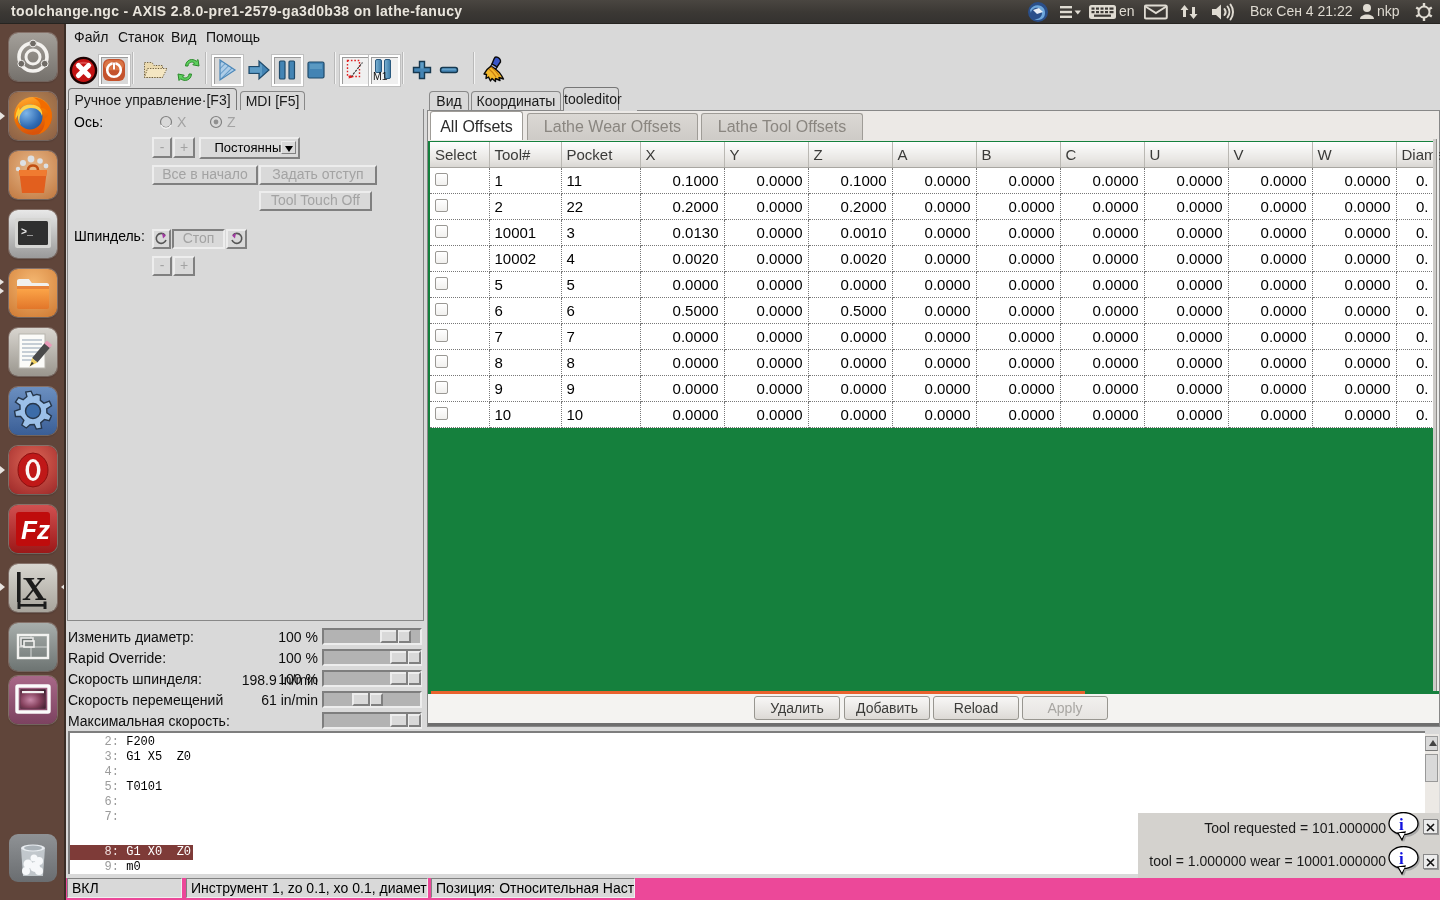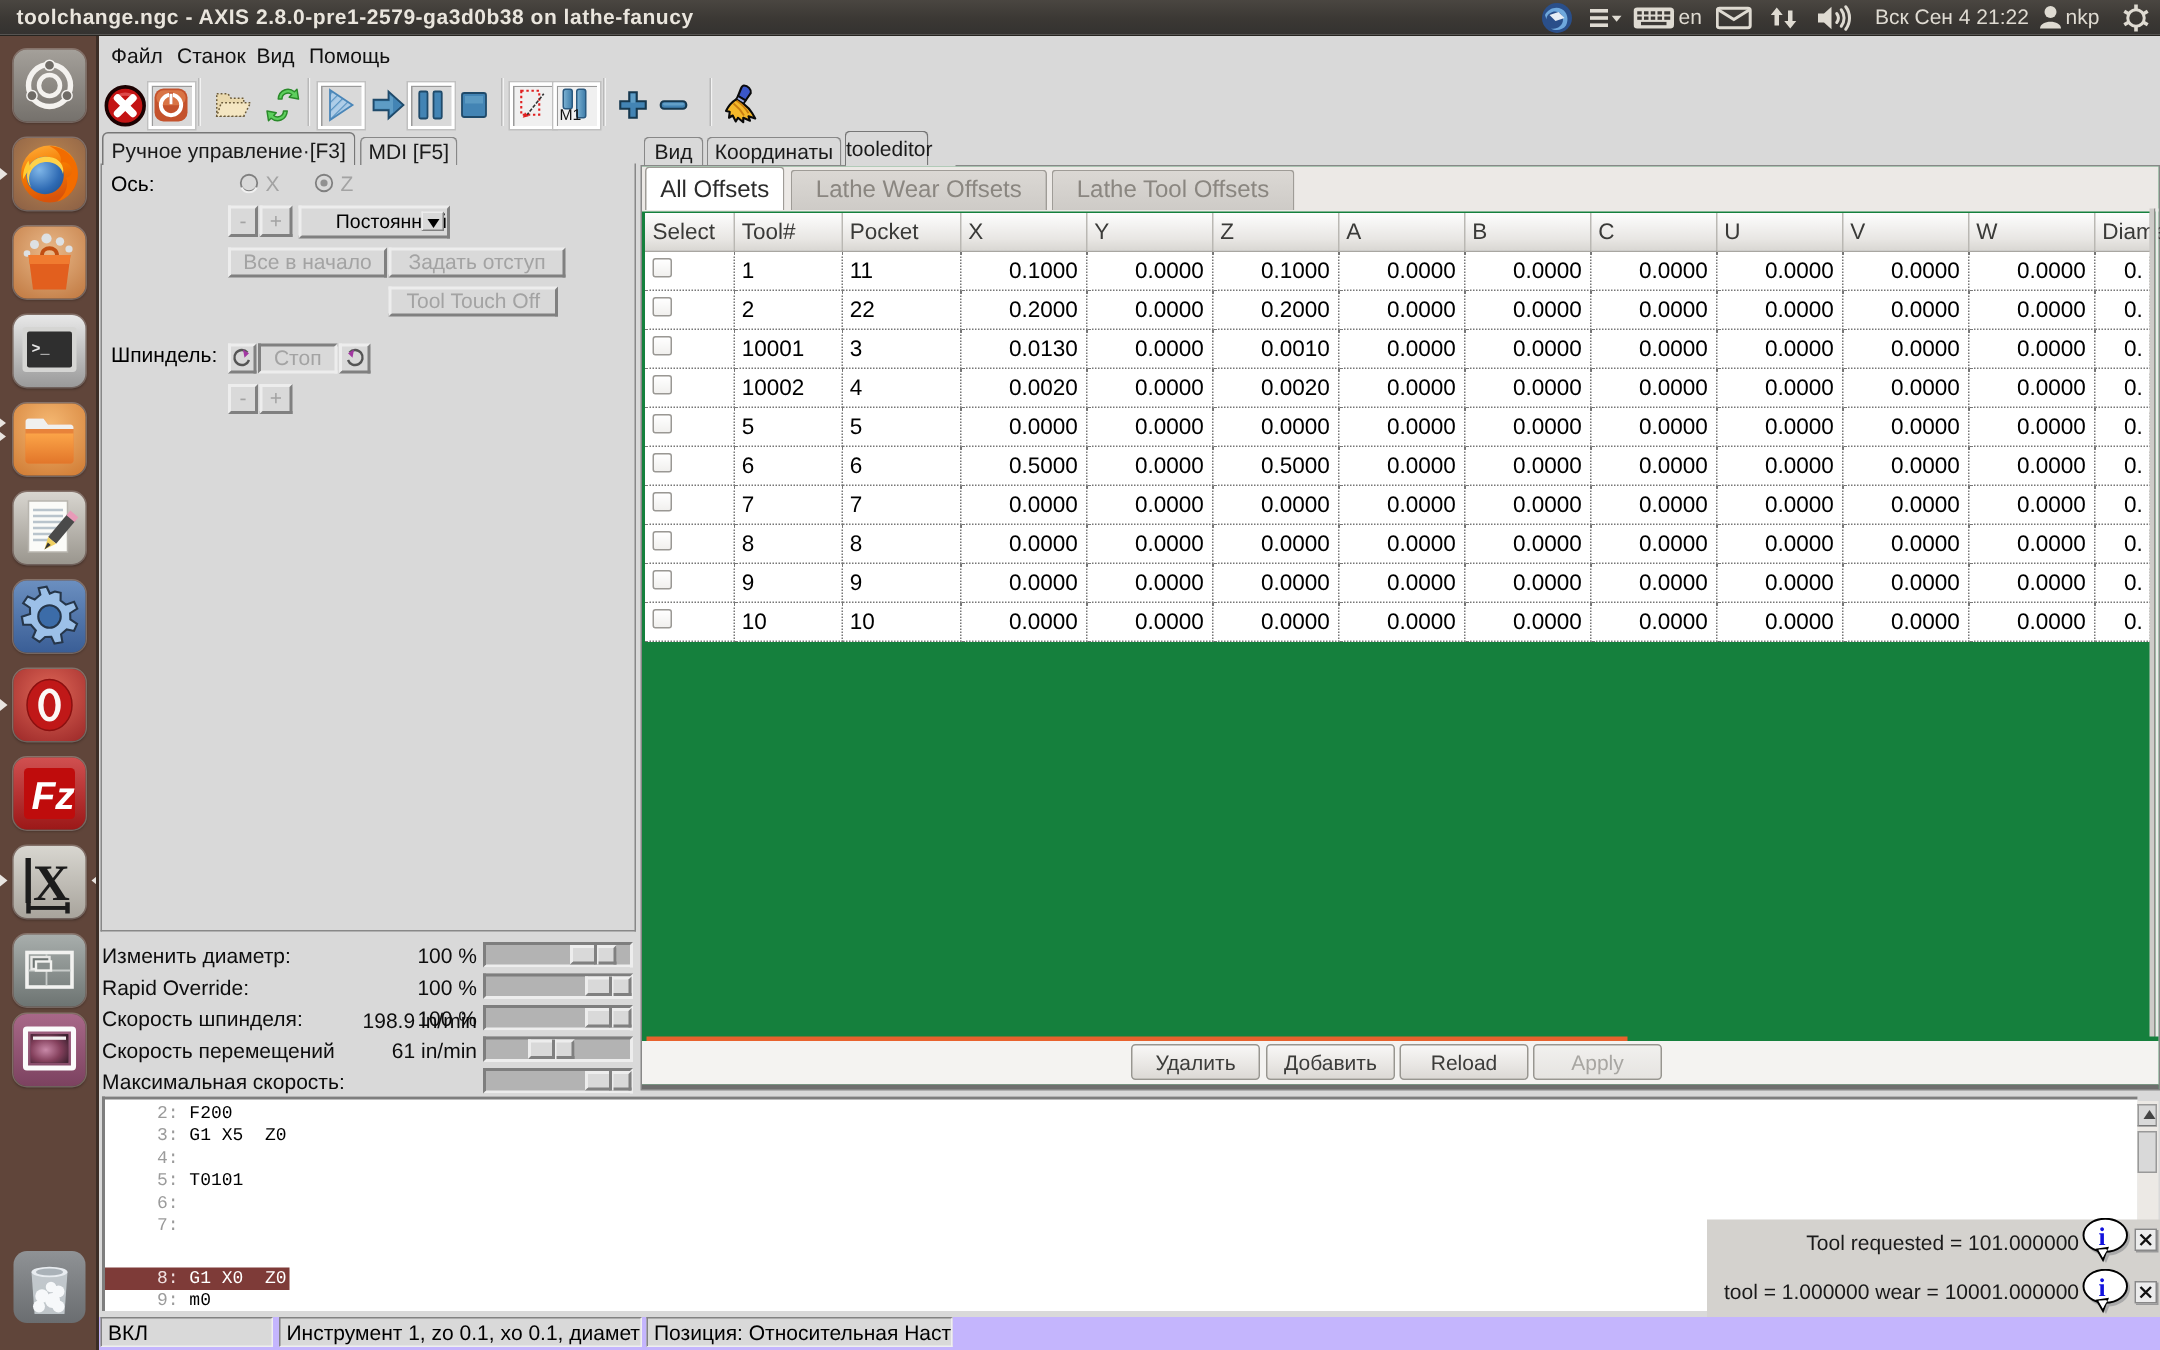--- a/index.html
+++ b/index.html
@@ -455,21 +455,21 @@
     </svg>
     <span class="abs" style="left:111px; top:90px; font-size:14px; color:#a3a3a3;">X</span>
     <svg class="abs" style="left:143px; top:91px" width="14" height="14" viewBox="0 0 14 14">
       <circle cx="7" cy="7" r="5.5" fill="#d9d9d9" stroke="#808080" stroke-width="1.2"></circle>
       <circle cx="7" cy="7" r="2.4" fill="#909090"></circle>
     </svg>
     <span class="abs" style="left:161px; top:90px; font-size:14px; color:#a3a3a3;">Z</span>
 
     <div class="tkbtn" style="left:86px; top:113px; width:20px; height:21px; line-height:16px;">-</div>
     <div class="tkbtn" style="left:107px; top:113px; width:22px; height:21px; line-height:16px;">+</div>
-    <div class="tkbtn" style="left:133px; top:113px; width:101px; height:22px; color:#000; text-align:right; padding-left:4px; line-height:17px; font-size:13px;">Постоянный
+    <div class="tkbtn" style="left:133px; top:113px; width:101px; height:22px; color:#000; text-align:center; padding-left:4px; line-height:17px; font-size:13px;">Постоянный
       <span style="position:absolute; right:2px; top:2px; width:15px; height:13px; background:#d9d9d9; border-top:1px solid #ededed; border-left:1px solid #ededed; border-bottom:1px solid #808080; border-right:1px solid #808080;">
           <i style="position:absolute;left:3px;top:4px;width:0;height:0;border-left:4.5px solid transparent;border-right:4.5px solid transparent;border-top:6px solid #000;"></i>
         </span>
     </div>
     <div class="tkbtn" style="left:86px; top:141px; width:106px; height:20px; line-height:15px;">Все в начало</div>
     <div class="tkbtn" style="left:193px; top:141px; width:118px; height:20px; line-height:15px;">Задать отступ</div>
     <div class="tkbtn" style="left:193px; top:167px; width:113px; height:20px; line-height:15px;">Tool Touch Off</div>
     <span class="abs" style="left:8px; top:204px; font-size:14px; color:#000;">Шпиндель:</span>
     <div class="tkbtn" style="left:86px; top:205px; width:19px; height:20px;">
       <svg width="13" height="14" viewBox="0 0 13 14" style="margin-top:1px">
@@ -772,18 +772,18 @@
     <path d="M10 21 L14 28 L17 20 Z" fill="#fff" stroke="#000" stroke-width="1.3"></path>
     <path d="M11 21 L17 21 L14 26 Z" fill="#fff"></path>
     <text x="11" y="18" font-size="17" font-weight="bold" font-family="Liberation Serif, serif" fill="#1111dd">i</text>
   </svg>
   <div class="abs" style="left:1357px; top:830px; width:15px; height:15px; background:#ececec; border:1px solid #888; box-shadow:1px 1px 0 #999;">
     <svg width="13" height="13" viewBox="0 0 13 13">
         <path d="M3 3 L10 10 M10 3 L3 10" stroke="#111" stroke-width="1.6"></path>
       </svg>
   </div>
 
-  <div class="abs" style="left:0; top:854px; width:1374px; height:22px; background:#c4b5fd;">
+  <div class="abs" style="left:0; top:854px; width:1374px; height:22px; background:#ec4899;">
     <div class="statbox" style="left:1px; width:115px;">ВКЛ</div>
     <div class="statbox" style="left:120px; width:242px;">Инструмент 1, zo 0.1, xo 0.1, диаметр 0.2</div>
     <div class="statbox" style="left:365px; width:204px;">Позиция: Относительная Настоящий машинные</div>
   </div>
 </div>
 
 </body></html>

